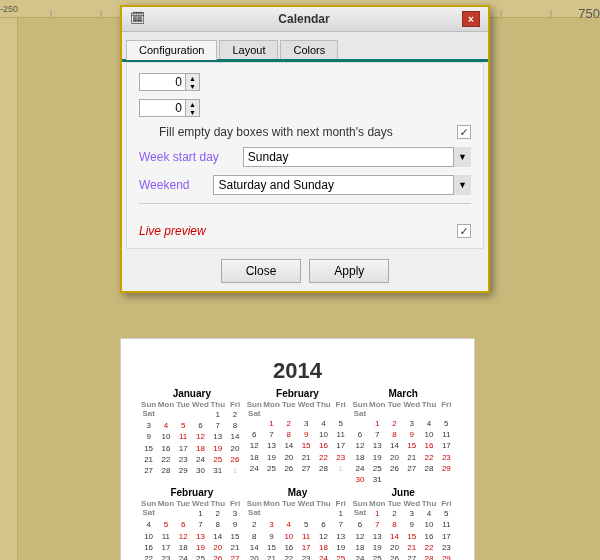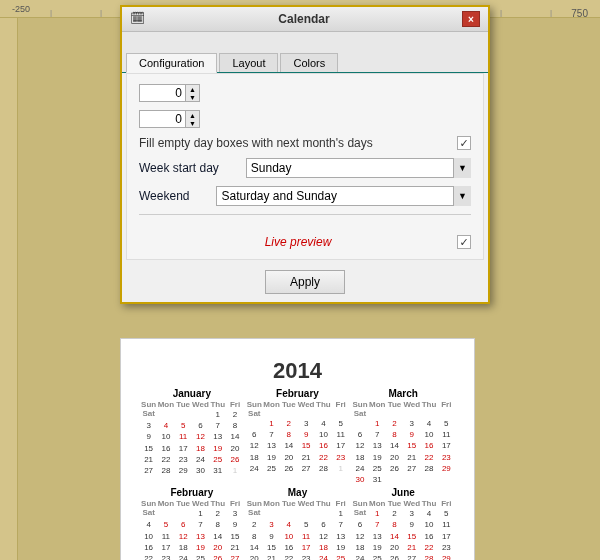--- a/index.html
+++ b/index.html
@@ -65,22 +65,22 @@
       cursor: pointer;
       display: flex;
       align-items: center;
       justify-content: center;
       font-weight: bold;
     }
 
     .tabs {
       display: flex;
       background: #e8e8e8;
-      border-bottom: 1px solid #0f766e;
-      padding: 21px 4px 0 4px;
+      border-bottom: 3px solid #0f766e;
+      padding: 8px 4px 0 4px;
     }
     .tab {
       padding: 3px 12px;
       border: 1px solid #bbb;
       background: #e0e0e0;
       margin-right: 2px;
       cursor: pointer;
       border-bottom: none;
       font-size: 11px;
     }
@@ -137,20 +137,21 @@
       align-items: center;
       justify-content: center;
       line-height: 1;
       padding: 0;
     }
 
     .checkbox-row {
       display: flex;
       align-items: center;
       margin-bottom: 8px;
+      margin-left: 20px;
     }
     .checkbox-label {
       flex: 1;
       color: #333;
     }
     .checkbox {
       width: 14px;
       height: 14px;
       border: 1px solid #aaa;
       background: white;
@@ -164,39 +165,38 @@
       content: '✓';
       color: #333;
     }
 
     .select-row {
       display: flex;
       align-items: center;
       margin-bottom: 8px;
     }
     .select-label {
-      color: #0f172a;
-      margin-right: 15px;
+      color: #8b5cf6;
+      margin-right: 24px;
       white-space: nowrap;
     }
     .select-wrap {
       flex: 1;
       position: relative;
       display: flex;
     }
     .select-box {
       flex: 1;
       border: 1px solid #aaa;
       background: white;
       padding: 2px 20px 2px 4px;
       font-size: 12px;
       appearance: none;
       cursor: pointer;
       outline: none;
-      margin-left: 12px;
     }
     .select-arrow {
       position: absolute;
       right: 0;
       top: 0;
       bottom: 0;
       width: 18px;
       background: #e0e0e0;
       border-left: 1px solid #aaa;
       display: flex;
@@ -208,21 +208,20 @@
 
     .divider {
       border-top: 1px solid #ccc;
       margin: 6px 0;
     }
 
     .preview-row {
       display: flex;
       align-items: center;
       margin-top: 20px;
-      text-align: center;
     }
     .preview-label {
       flex: 1;
       color: #c00;
       font-style: italic;
     }
 
     .button-row {
       display: flex;
       justify-content: center;
@@ -286,22 +285,22 @@
       line-height: 1.4;
     }
     .cal-day.sun { color: #cc0000; }
     .cal-day.sat { color: #cc0000; }
     .cal-day.empty { color: #ccc; }
   </style>
 </head>
 <body>
 
 <div class="ruler-top">
-  <span style="position:absolute;left:12px;font-size:9px;">-250</span>
-  <span style="position:absolute;right:12px;font-size:10px;margin-top:10px;">750</span>
+  <span style="position:absolute;left:0;font-size:9px;">-250</span>
+  <span style="position:absolute;right:0;font-size:13px;margin-top:10px;">750</span>
 
   <span style="position:absolute;left:50px;top:8px;font-size:8px;color:#888;">|</span>
   <span style="position:absolute;left:100px;top:8px;font-size:8px;color:#888;">|</span>
   <span style="position:absolute;left:150px;top:8px;font-size:8px;color:#888;">|</span>
   <span style="position:absolute;left:200px;top:8px;font-size:8px;color:#888;">|</span>
   <span style="position:absolute;left:250px;top:8px;font-size:8px;color:#888;">|</span>
   <span style="position:absolute;left:300px;top:8px;font-size:8px;color:#888;">|</span>
   <span style="position:absolute;left:350px;top:8px;font-size:8px;color:#888;">|</span>
   <span style="position:absolute;left:400px;top:8px;font-size:8px;color:#888;">|</span>
   <span style="position:absolute;left:450px;top:8px;font-size:8px;color:#888;">|</span>
@@ -377,20 +376,21 @@
 
     <div class="divider"></div>
 
     <div class="preview-row">
       <span class="preview-label">Live preview</span>
       <div class="checkbox checked"></div>
     </div>
   </div>
 
   <div class="button-row">
+    <button class="btn btn-close">Close</button>
     <button class="btn btn-apply">Apply</button>
   </div>
 </div>
 
 <div class="calendar-area">
   <div class="cal-year">2014</div>
   <div class="cal-months-grid" id="cal-grid">
       <div class="cal-month">
         <div class="cal-month-title">January</div>
         <div class="cal-grid">

